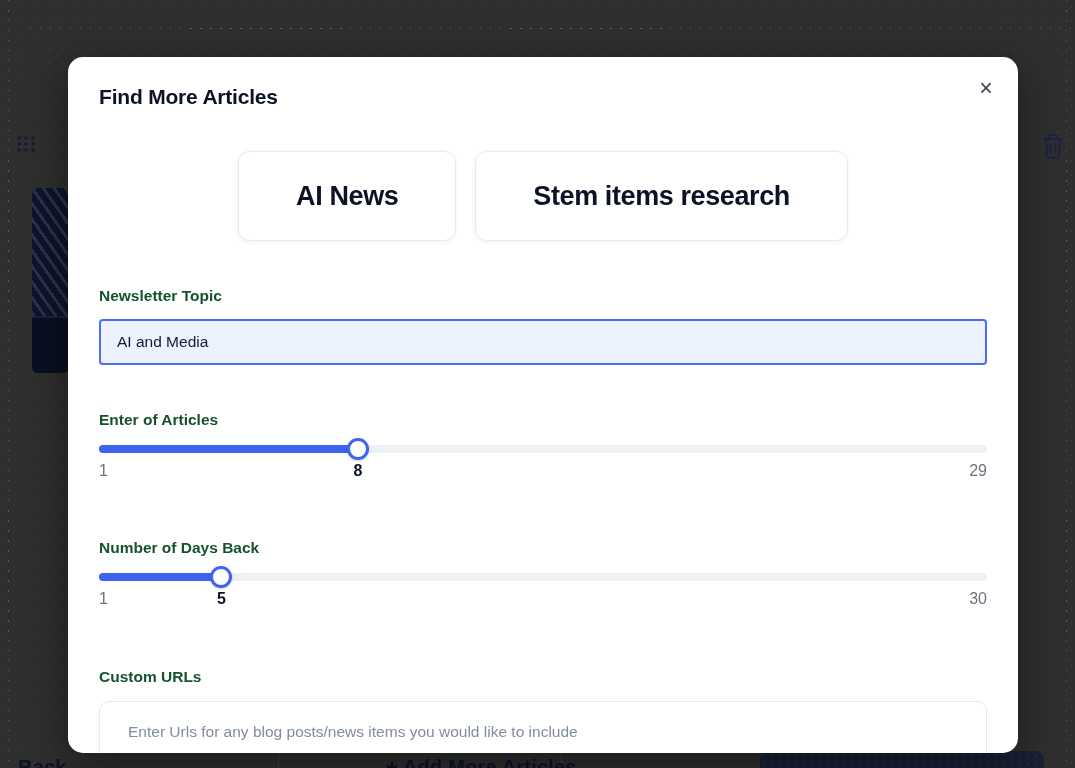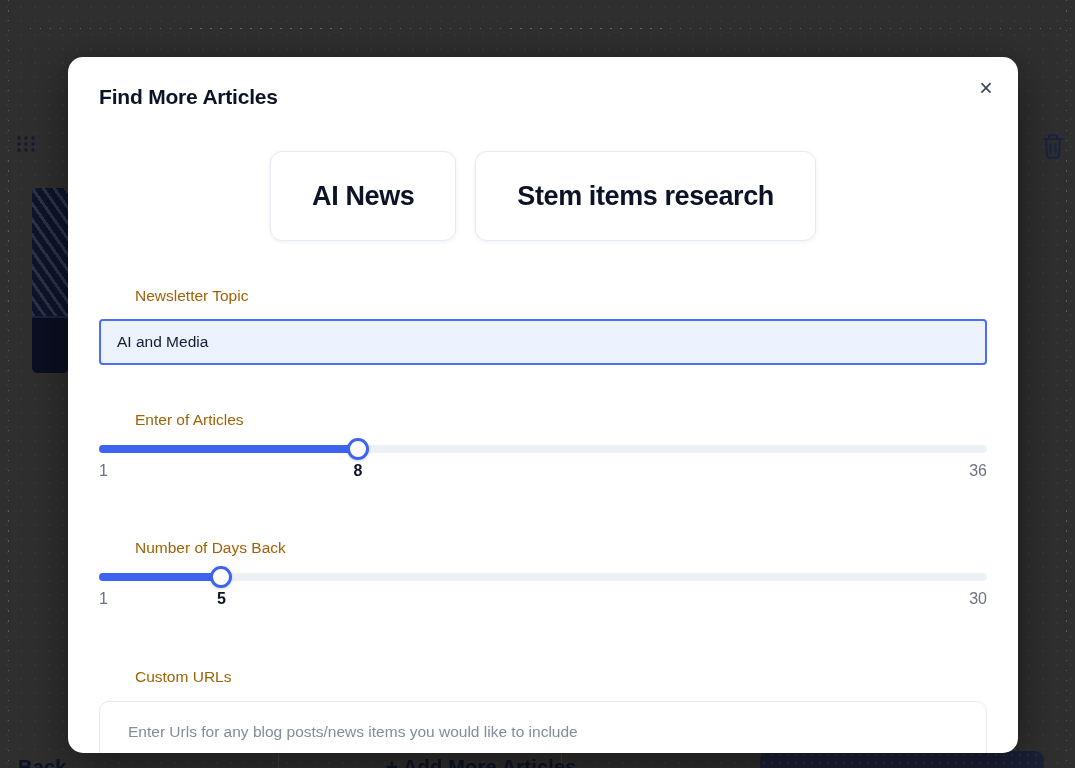--- a/index.html
+++ b/index.html
@@ -69,25 +69,25 @@
   }
   .suggest-row {
     position:absolute; left:0; top:94px; width:100%; height:90px;
     display:flex; justify-content:center; align-items:stretch; gap:19px;
   }
   .suggest-btn {
     background:#fff; border:1px solid #e6ebf2; border-radius:12px;
     box-shadow:0 1px 4px rgba(25,39,70,0.07);
     font-family:"Liberation Sans", sans-serif;
     font-size:27px; font-weight:700; color:#0d1326; letter-spacing:-0.4px;
-    padding:0 41px; cursor:pointer; white-space:nowrap;
+    padding:0 57px; cursor:pointer; white-space:nowrap;
   }
   .field-label {
     position:absolute; left:31px;
-    font-size:15.5px; font-weight:400; color:#a16207;margin-left:36px;
+    font-size:15.5px; font-weight:700; color:#14532d;
   }
   .topic-input {
     position:absolute; left:31px; top:262px; width:888px; height:46px;
     background:#edf2ff; border:2px solid #4c6ef5; border-radius:4px;
     padding:0 16px; font-size:15.5px; color:#141b2e;
     font-family:"Liberation Sans", sans-serif; outline:none;
   }
   .urls-input {
     position:absolute; left:31px; top:644px; width:888px; height:62px;
     background:#fff; border:1px solid #e5e9f0; border-radius:10px;
@@ -175,21 +175,21 @@
 
   <label class="field-label" style="top:354px">Enter of Articles</label>
   <div class="slider" style="top:381px">
     <div class="slider-track"></div>
     <div class="slider-fill" style="width: 29.1667%;"></div>
     <div class="slider-thumb" style="left: 29.1667%;"></div>
   </div>
   <div class="slider-values" style="top:405px">
     <span class="val-min">1</span>
     <span class="val-cur" style="left: 29.1667%;">8</span>
-    <span class="val-max">36</span>
+    <span class="val-max">29</span>
   </div>
 
   <label class="field-label" style="top:482px">Number of Days Back</label>
   <div class="slider" style="top:509px">
     <div class="slider-track"></div>
     <div class="slider-fill" style="width: 13.7931%;"></div>
     <div class="slider-thumb" style="left: 13.7931%;"></div>
   </div>
   <div class="slider-values" style="top:533px">
     <span class="val-min">1</span>

